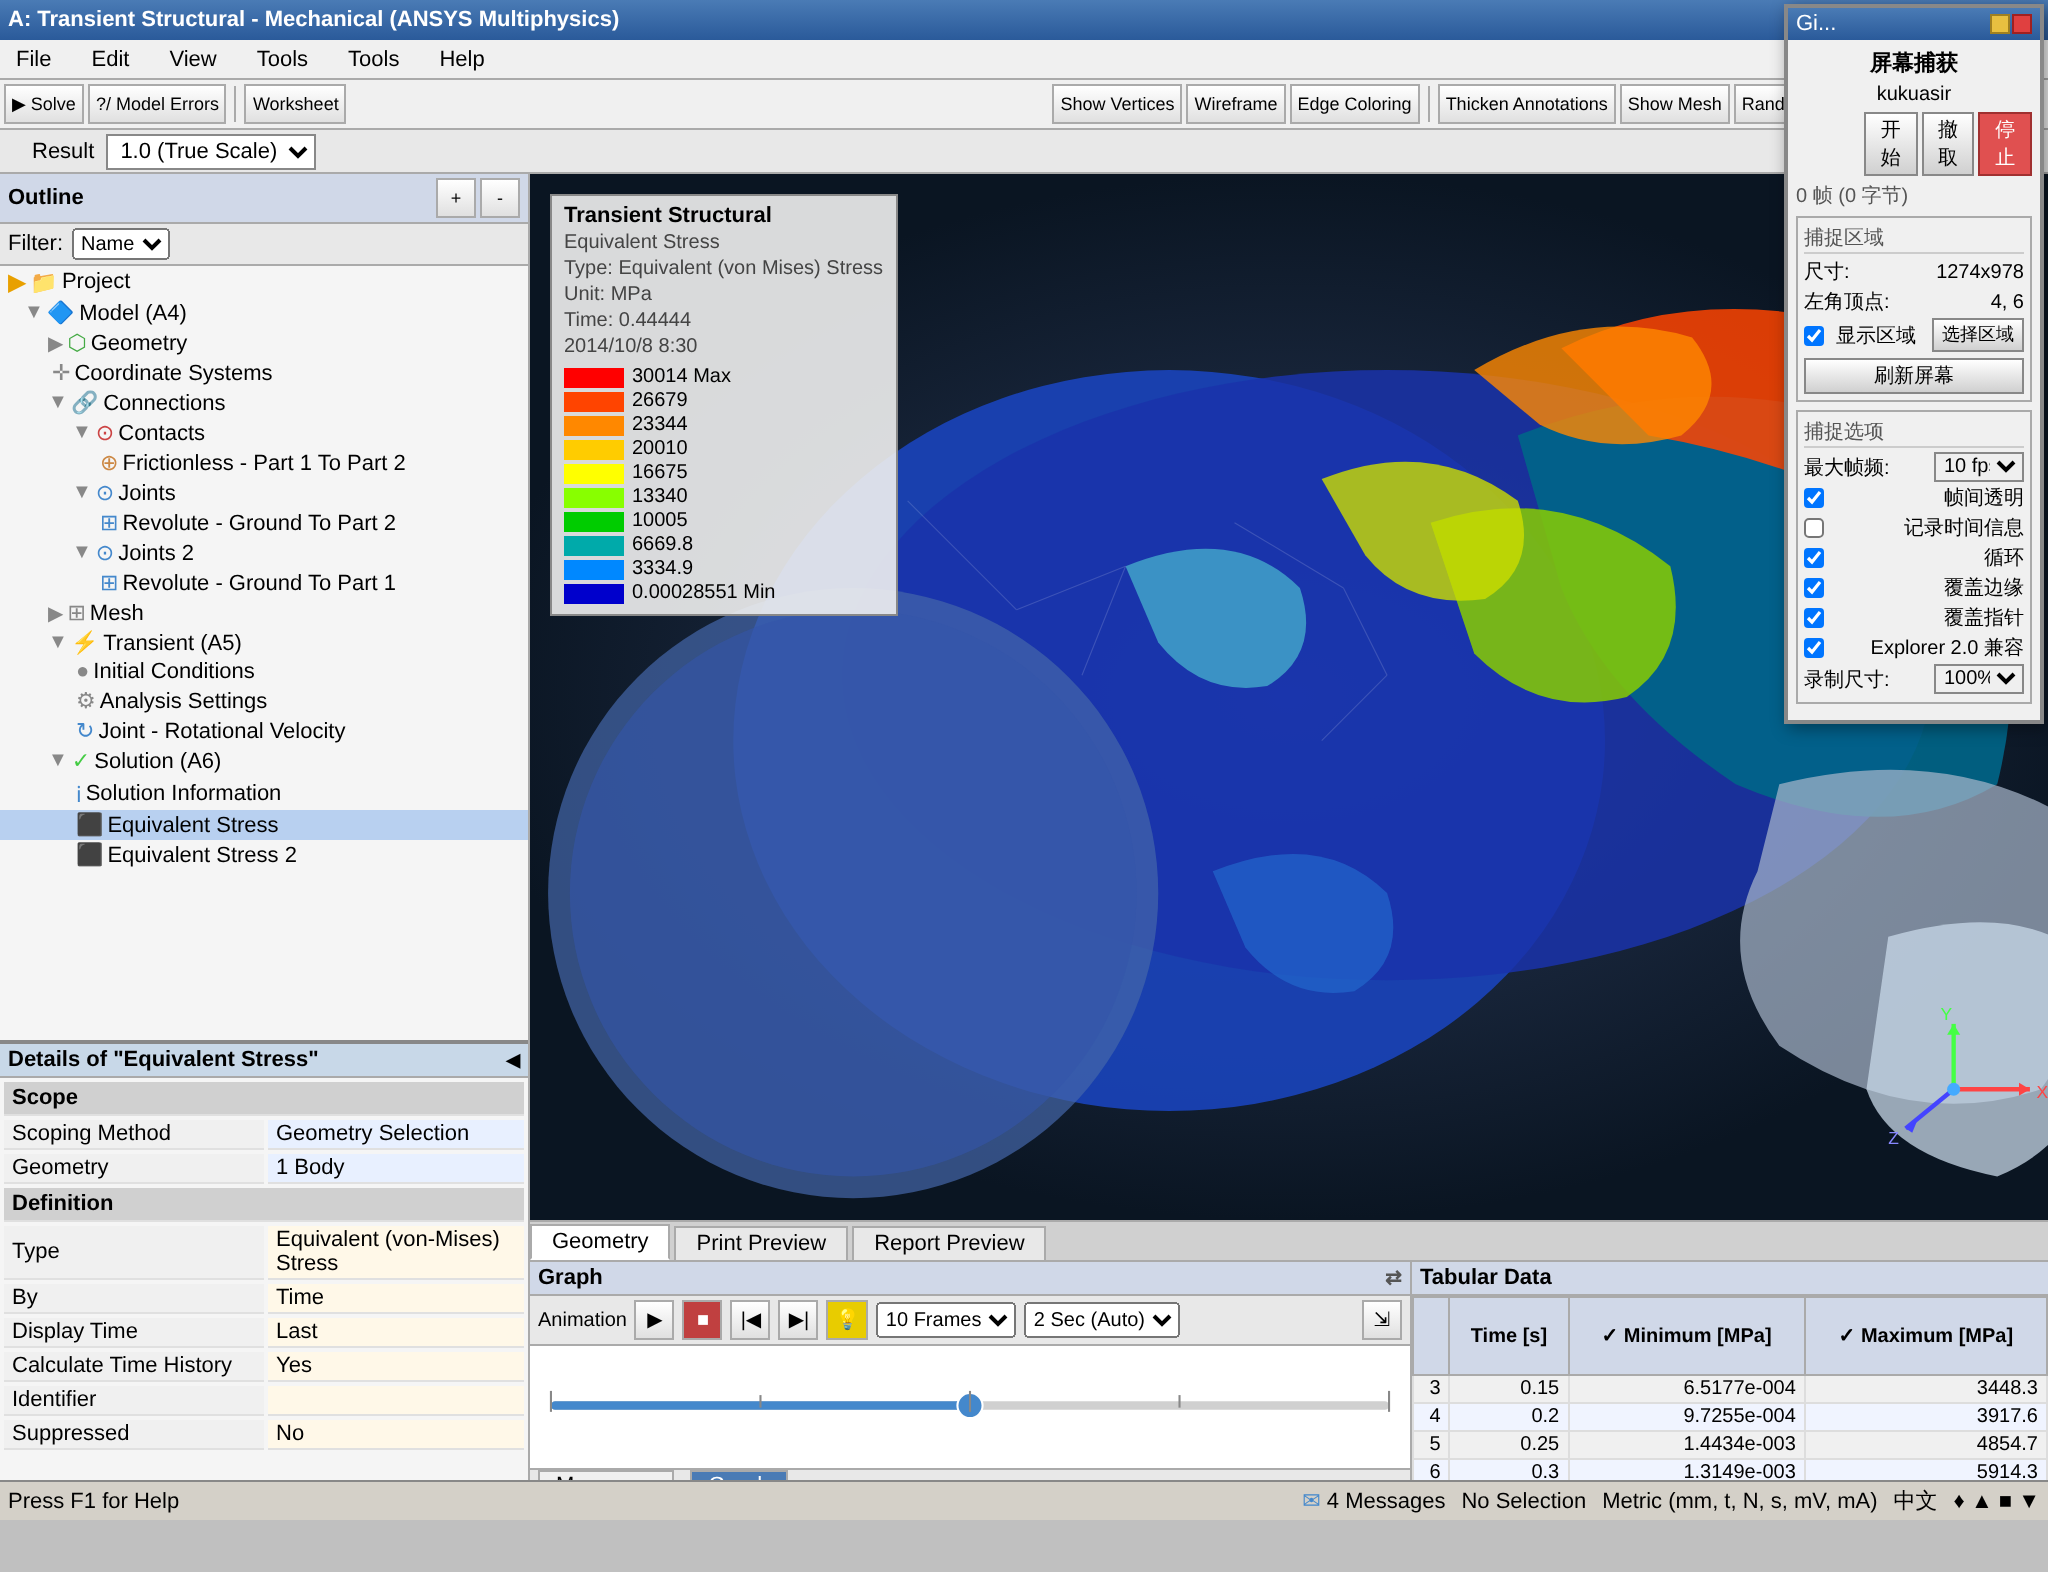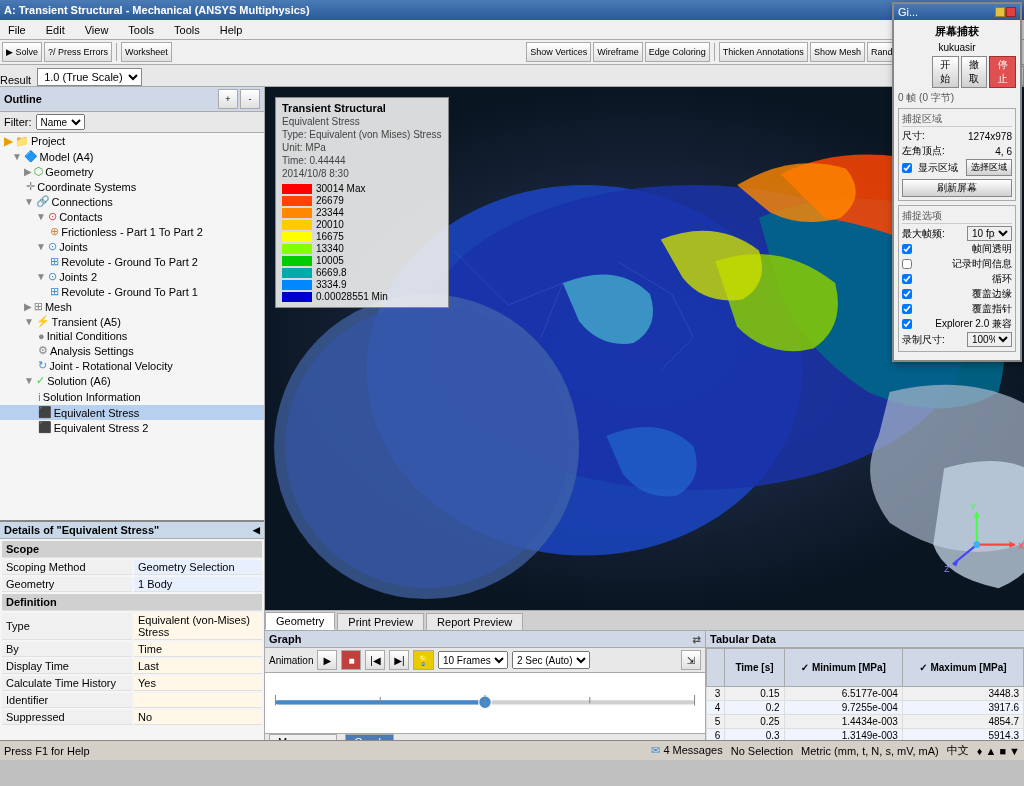--- a/index.html
+++ b/index.html
@@ -12,21 +12,21 @@
 
     
     .menu-bar { background: #f0f0f0; height: 20px; display: flex; align-items: center; padding: 0 2px; border-bottom: 1px solid #aaa; gap: 8px; }
     .menu-item { padding: 2px 6px; font-size: 11px; cursor: pointer; }
 
     
     .toolbar { background: #f0f0f0; height: 24px; border-bottom: 1px solid #aaa; display: flex; align-items: center; padding: 2px; gap: 2px; }
     .toolbar-btn { height: 20px; min-width: 20px; border: 1px solid #aaa; background: linear-gradient(to bottom, #fff, #e0e0e0); font-size: 9px; cursor: pointer; display: flex; align-items: center; justify-content: center; padding: 0 3px; }
 
     
-    .result-bar { background: #e8e8e8; height: 22px; border-bottom: 1px solid #aaa; display: flex; align-items: flex-end; padding: 0 0; gap: 6px; font-size: 11px; }
+    .result-bar { background: #e8e8e8; height: 22px; border-bottom: 1px solid #aaa; display: flex; align-items: center; padding: 0 16px; gap: 6px; font-size: 11px; }
     .result-dropdown { height: 18px; border: 1px solid #888; background: white; font-size: 11px; padding: 0 2px; }
 
     
     .main-layout { display: flex; height: calc(786px - 110px); }
 
     
     .left-panel { width: 265px; border-right: 1px solid #aaa; background: #f5f5f5; display: flex; flex-direction: column; }
     .panel-header { background: #d0d8e8; padding: 2px 4px; font-weight: bold; font-size: 11px; border-bottom: 1px solid #aaa; display: flex; align-items: center; gap: 4px; }
     .filter-bar { background: #e8e8e8; padding: 2px 4px; border-bottom: 1px solid #aaa; display: flex; align-items: center; gap: 4px; font-size: 11px; }
     .outline-tree { flex: 1; overflow-y: auto; font-size: 11px; }
@@ -112,21 +112,21 @@
   <span class="menu-item">File</span>
   <span class="menu-item">Edit</span>
   <span class="menu-item">View</span>
   <span class="menu-item">Tools</span>
   <span class="menu-item">Tools</span>
   <span class="menu-item">Help</span>
 </div>
 
 <div class="toolbar" style="flex-wrap:wrap; height:auto; padding:2px;">
   <button class="toolbar-btn">▶ Solve</button>
-  <button class="toolbar-btn">?/ Press Errors</button>
+  <button class="toolbar-btn">?/ Model Errors</button>
   <div style="width:1px; height:18px; background:#aaa; margin:0 2px;"></div>
   <button class="toolbar-btn">Worksheet</button>
   <div style="flex:1;"></div>
   <button class="toolbar-btn">Show Vertices</button>
   <button class="toolbar-btn">Wireframe</button>
   <button class="toolbar-btn">Edge Coloring</button>
   <div style="width:1px; height:18px; background:#aaa; margin:0 2px;"></div>
   <button class="toolbar-btn">Thicken Annotations</button>
   <button class="toolbar-btn">Show Mesh</button>
   <button class="toolbar-btn">Random Colors</button>

